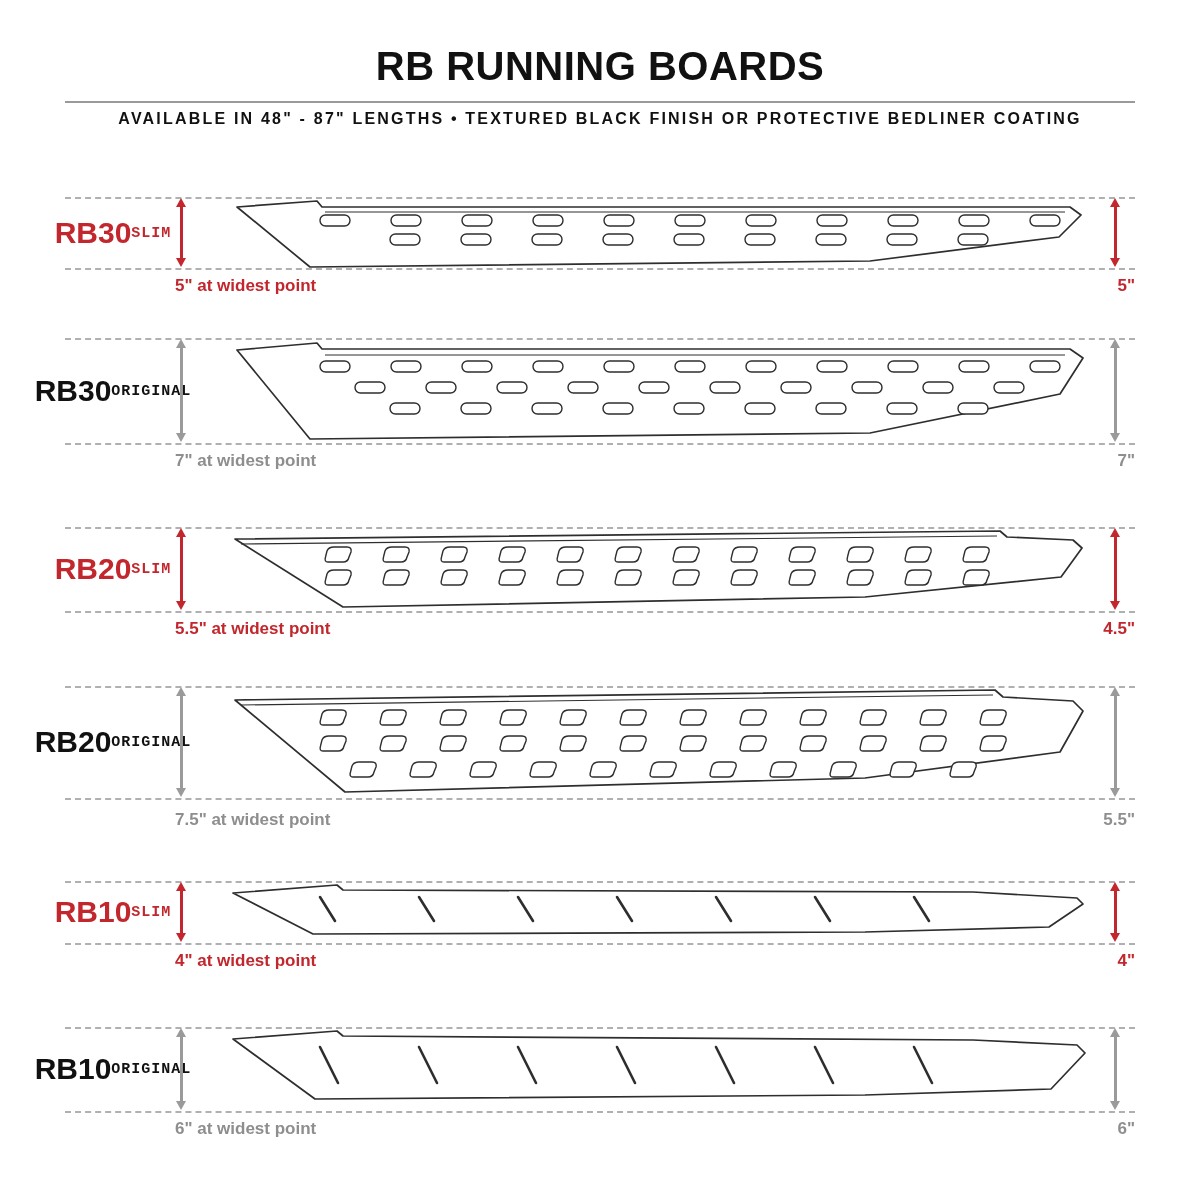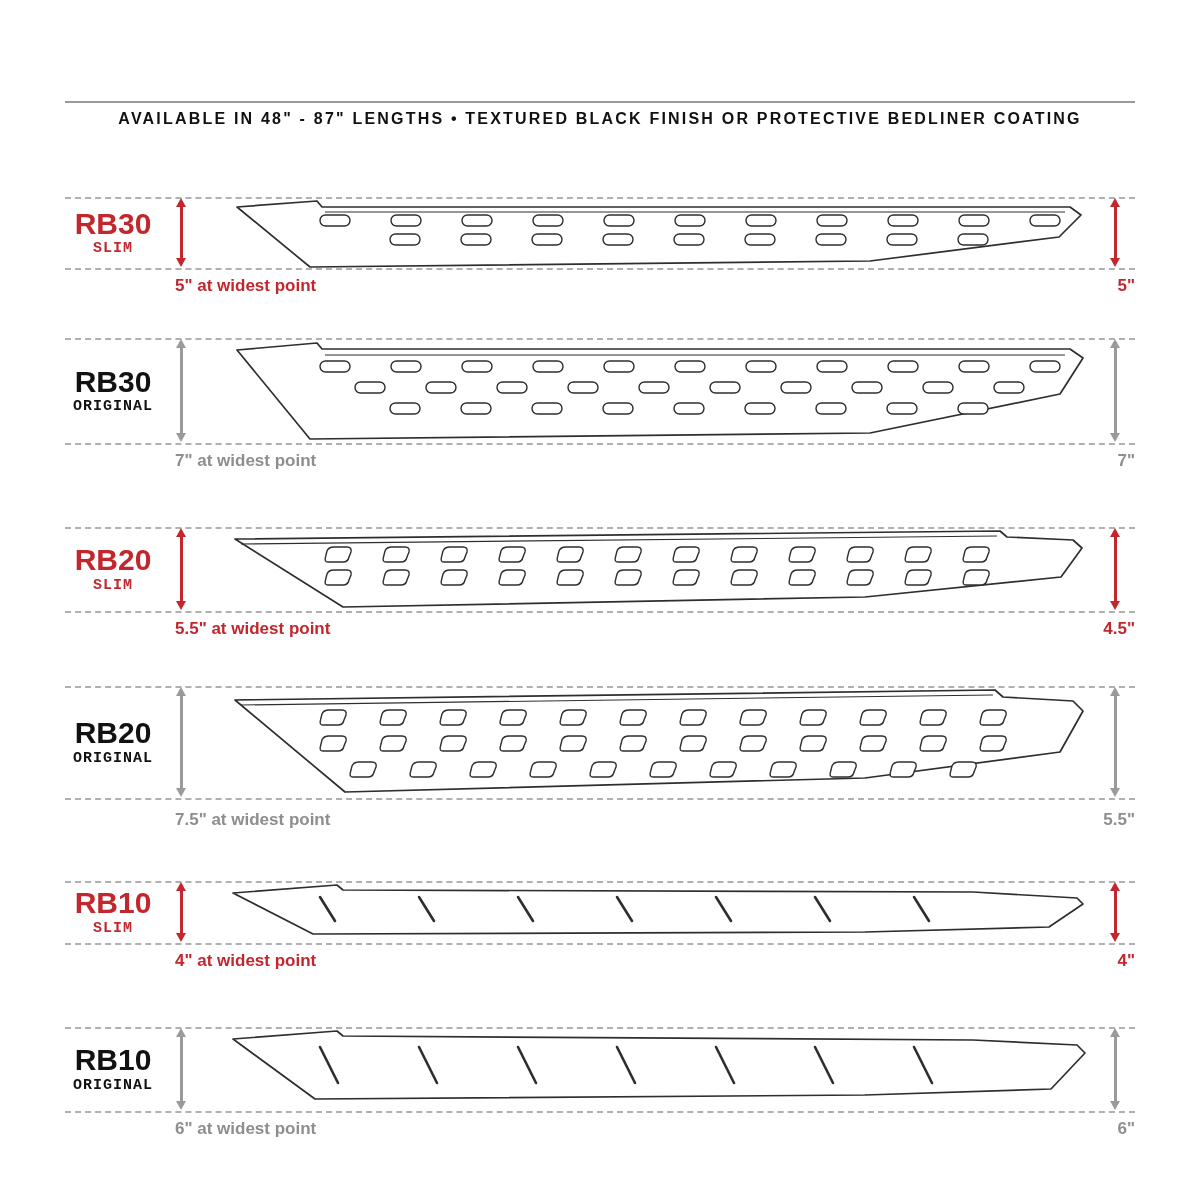--- a/index.html
+++ b/index.html
@@ -12,21 +12,21 @@
   .rule{position:absolute;top:101px;left:65px;width:1070px;height:2px;background:#9a9a9a;}
   .subtitle{position:absolute;top:110px;left:0;width:1200px;text-align:center;
             font-size:16px;font-weight:700;letter-spacing:2.2px;color:#111;}
 
   
   .row{position:absolute;left:0;width:1200px;}
   .dash{position:absolute;left:65px;width:1070px;border-top:2px dashed #b0b0b0;height:0;}
   .dash.t{top:0;} .dash.b{bottom:-2px;}
 
   .labelblk{position:absolute;left:58px;top:0;width:110px;height:100%;
-            display:flex;flex-direction:column;align-items:center;justify-content:center;
+            display:flex;flex-direction:row;align-items:center;justify-content:center;
             text-align:center;line-height:1.05;}
   .labelblk .model{font-size:30px;font-weight:800;}
   .labelblk .variant{font-size:15px;font-weight:700;letter-spacing:1px;margin-top:2px;font-family:Liberation Mono, monospace;}
   .slimclr{color:#c1272d;}
   .origclr{color:#111111;}
 
   .varrow{position:absolute;width:2.5px;background:currentColor;}
   .varrow::before{content:"";position:absolute;top:-8px;left:50%;transform:translateX(-50%);
       border-left:5.5px solid transparent;border-right:5.5px solid transparent;
       border-bottom:9px solid currentColor;width:0;height:0;}
@@ -55,20 +55,21 @@
         <rect x="0" y="0" width="30" height="11" rx="5.5"></rect>
       </g>
     <g id="dslot">
         <path d="M9,0 L22,0 Q27,0 26,5 L24,10 Q23,15 18,15 L3,15 Q-1,15 0.5,10 L2,4 Q3.5,0 9,0 Z"></path>
       </g>
   </defs>
 </svg>
 
 <div class="page">
 
+  <div class="title">RB RUNNING BOARDS</div>
   <div class="rule"></div>
   <div class="subtitle">AVAILABLE IN 48" - 87" LENGTHS   •   TEXTURED BLACK FINISH OR PROTECTIVE BEDLINER COATING</div>
 
   <div class="row" style="top:197px;height:71px;">
     <div class="dash t"></div>
     <div class="dash b"></div>
     <div class="labelblk slimclr">
       <div class="model">RB30</div>
       <div class="variant">SLIM</div>
     </div>

